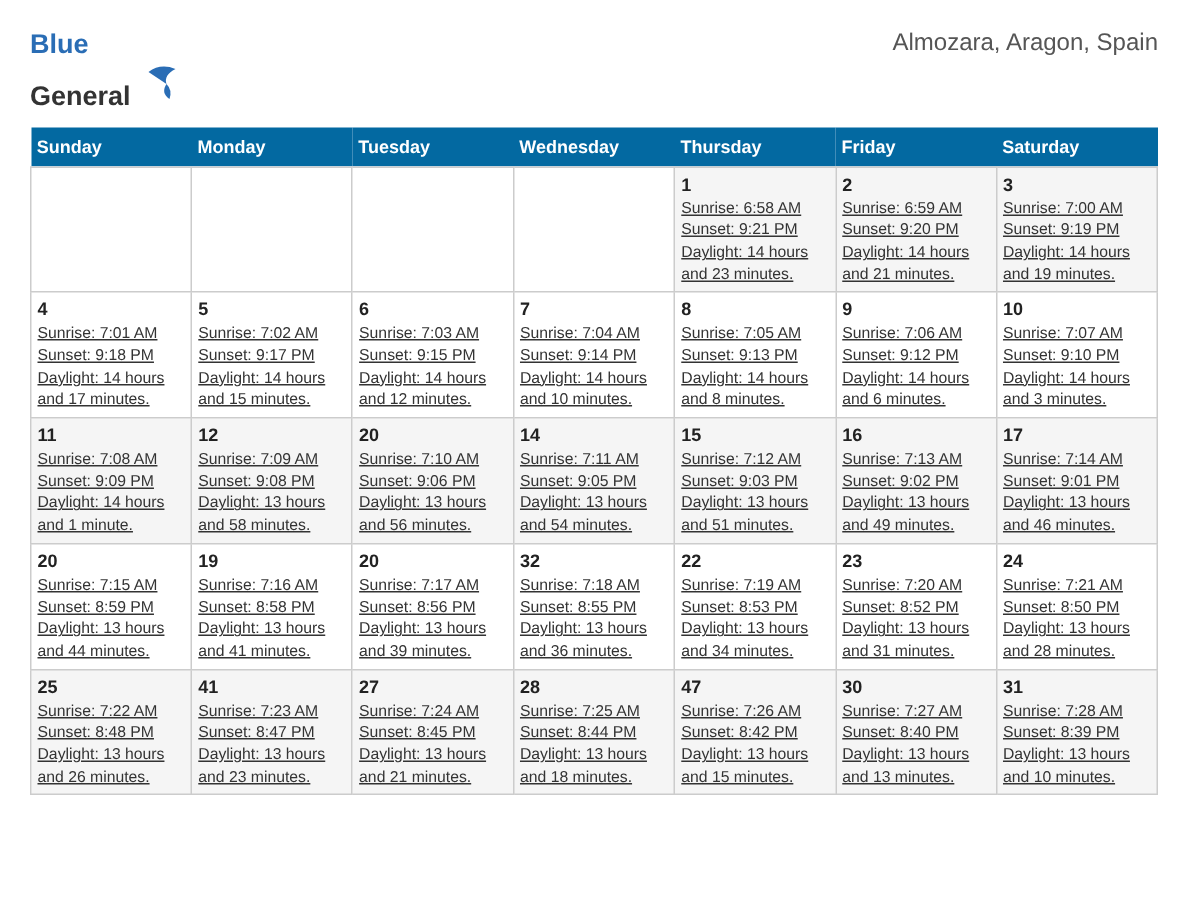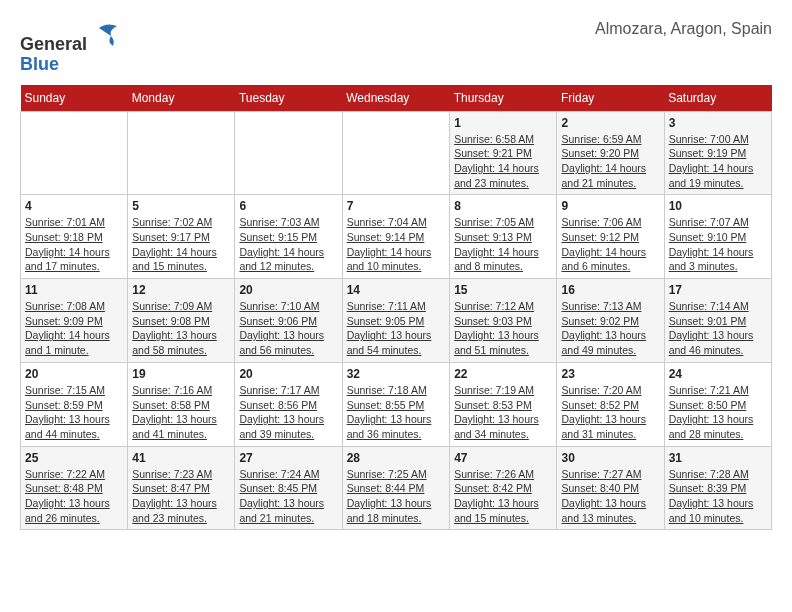--- a/index.html
+++ b/index.html
@@ -44,26 +44,26 @@
     .subtitle {
       font-size: 16px;
       color: #555;
     }
     table {
       width: 100%;
       border-collapse: collapse;
       font-size: 11px;
     }
     thead th {
-      background-color: #b91c1c;
+      background-color: #0369a1;
       color: #fff;
       padding: 6px 4px;
       text-align: left;
       font-size: 12px;
-      font-weight: normal;
+      font-weight: bold;
     }
     tbody tr {
       vertical-align: top;
     }
     tbody td {
       border: 1px solid #ccc;
       padding: 4px;
       width: 108px;
       height: 80px;
       background: #fff;
@@ -87,27 +87,27 @@
       background: #fff !important;
     }
   </style>
 </head>
 <body>
 
 <div class="header">
   <div class="logo">
     <div>
       <div class="logo-text">
+        <span class="logo-blue">Blue</span>
+      </div>
+      <div class="logo-text">
         <span class="logo-general">General</span><svg class="logo-icon" viewBox="0 0 30 30" xmlns="http://www.w3.org/2000/svg">
             <path d="M10 8 Q18 2 28 6 Q20 10 22 16 Q16 12 10 8Z" fill="#2a6db5"></path>
             <path d="M22 16 Q26 20 24 26 Q18 22 22 16Z" fill="#2a6db5"></path>
           </svg>
-      </div>
-      <div class="logo-text">
-        <span class="logo-blue">Blue</span>
       </div>
     </div>
   </div>
   <div class="title-area">
     <div class="subtitle">Almozara, Aragon, Spain</div>
   </div>
 </div>
 
 <table>
   <thead>

